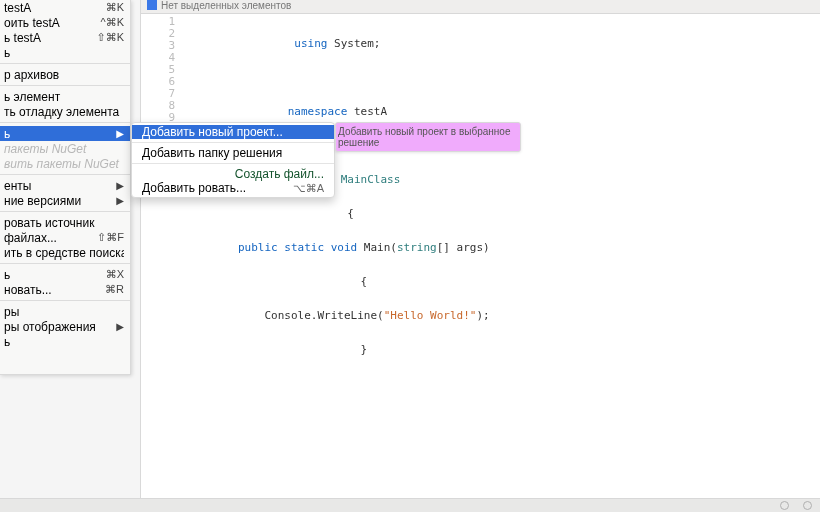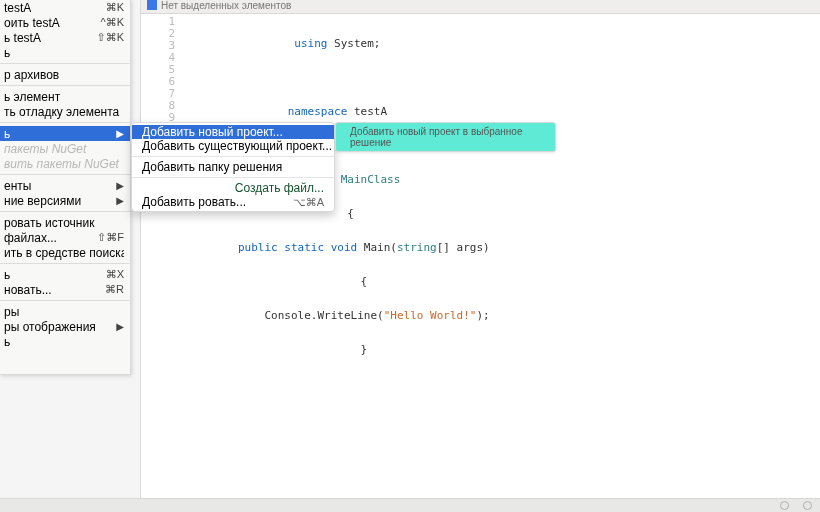--- a/index.html
+++ b/index.html
@@ -73,25 +73,25 @@
   .sub-row.selected { background: #2f6ed9; color: #fff; }
   .sub-row .label { flex: 1; }
   .sub-row .shortcut { font-size: 11px; color: #666; }
   .sub-row.disabled .label { color: #14532d; text-align: right; }
   .sub-sep { height: 1px; background: #e4e4e4; margin: 3px 0; }
 
   .tooltip {
     position: absolute;
     left: 335px;
     top: 122px;
-    width: 221px;
-    background: #5eead4;
+    width: 186px;
+    background: #f0abfc;
     border: 1px solid #d9d9d9;
     border-radius: 3px;
-    padding: 3px 14px;
+    padding: 3px 2px;
     font-size: 10px;
     color: #555;
     line-height: 1.1;
     box-shadow: 0 1px 3px rgba(0,0,0,0.1);
   }
 
   .editor-area {
     position: absolute;
     left: 140px;
     top: 0;
@@ -271,23 +271,20 @@
   </div>
   <div class="menu-row h20">
     <span class="label">ь</span>
   </div>
 </div>
 
 <div class="submenu">
   <div class="sub-row selected">
     <span class="label">Добавить новый проект...</span>
   </div>
-  <div class="sub-row">
-    <span class="label">Добавить существующий проект...</span>
-  </div>
   <div class="sub-sep"></div>
   <div class="sub-row">
     <span class="label">Добавить папку решения</span>
   </div>
   <div class="sub-sep"></div>
   <div class="sub-row disabled">
     <span class="label">Создать файл...</span>
   </div>
   <div class="sub-row">
     <span class="label">Добавить ровать...</span>

